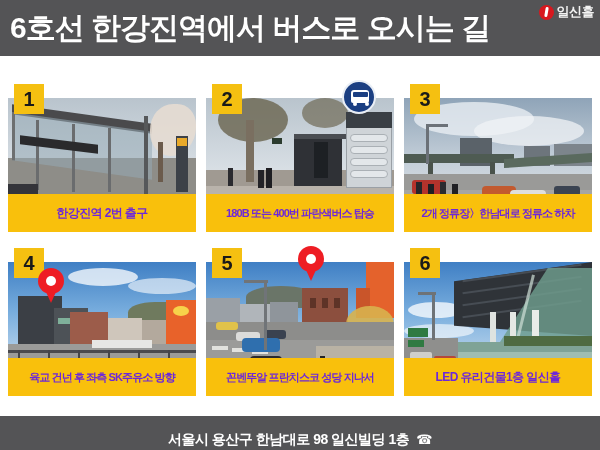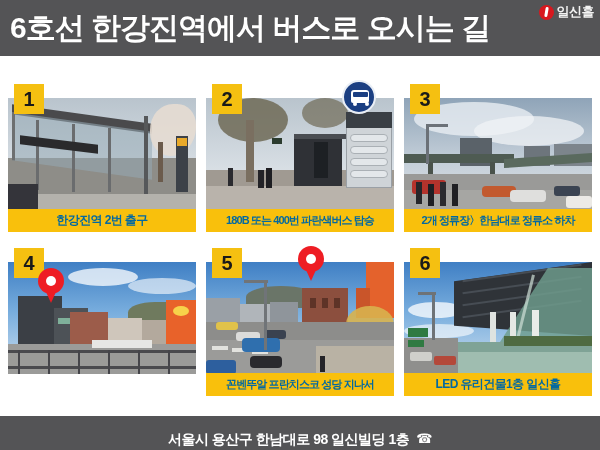--- a/index.html
+++ b/index.html
@@ -105,23 +105,23 @@
     display: flex;
     align-items: center;
     justify-content: center;
     z-index: 6;
     line-height: 1;
   }
 
   .caption {
     position: absolute;
     left: 0; bottom: 0;
-    width: 188px; height: 23px;
+    width: 188px; height: 38px;
     background: #f9c00c;
-    color: #0369a1;
+    color: #6d28d9;
     font-size: 12px;
     font-weight: bold;
     letter-spacing: -0.6px;
     display: flex;
     align-items: center;
     justify-content: center;
     white-space: nowrap;
     z-index: 5;
   }
   .caption.tight { font-size: 11px; letter-spacing: -0.9px; }
@@ -197,20 +197,21 @@
     position: absolute;
     left: 0; bottom: 0;
     width: 600px; height: 34px;
     background: #545456;
     display: flex;
     align-items: center;
     justify-content: center;
   }
   .footer-inner {
     display: flex;
+    align-items: center;
     gap: 7px;
     color: #ffffff;
     font-size: 14px;
     font-weight: bold;
     letter-spacing: -0.5px;
     white-space: nowrap;
     margin-top: 13px;
   }
   .phone-icon { font-size: 13px; color: #ffffff; }
 </style>
@@ -358,20 +359,21 @@
         <div class="blk" style="left:100px;top:88px;width:2px;height:24px;background:#45454a;"></div>
         <div class="blk" style="left:130px;top:88px;width:2px;height:24px;background:#45454a;"></div>
         <div class="blk" style="left:160px;top:88px;width:2px;height:24px;background:#45454a;"></div>
       </div>
       <div class="pin" style="left:30px;top:20px;">
         <div class="head"></div>
           <div class="tip"></div>
           <div class="hole"></div>
       </div>
       <div class="badge">4</div>
+      <div class="caption tight">육교 건넌 후 좌측 SK주유소 방향</div>
     </div>
 
     <div class="card">
       <div class="photo">
         <div class="sky sky-blue"></div>
 
         <div class="blk" style="left:40px;top:24px;width:70px;height:22px;background:#6a7568;border-radius:50% 50% 0 0;"></div>
 
         <div class="blk" style="left:0;top:36px;width:34px;height:34px;background:#9aa0a6;"></div>
         <div class="blk" style="left:34px;top:42px;width:30px;height:28px;background:#b0b5ba;"></div>

